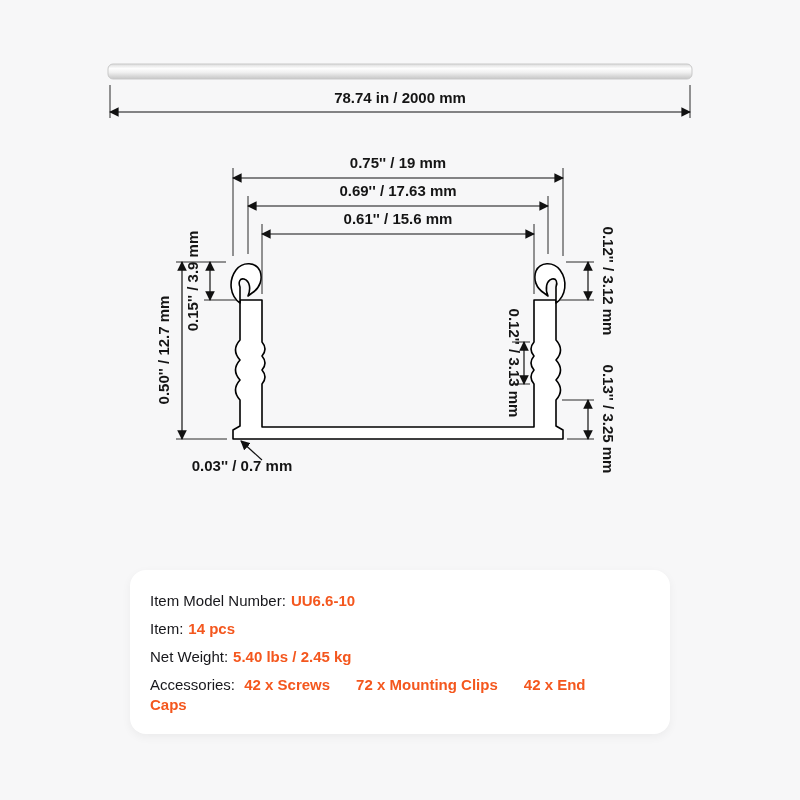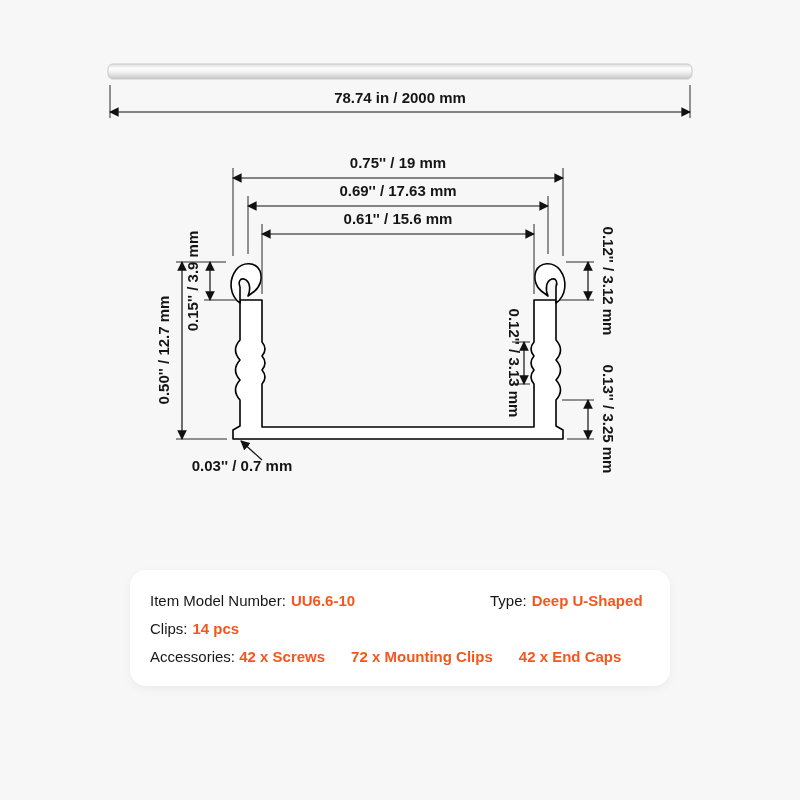--- a/index.html
+++ b/index.html
@@ -122,32 +122,34 @@
 
       <text class="dimtext" x="242" y="471" text-anchor="middle">0.03'' / 0.7 mm</text>
     </g>
   </svg>
 
   <div class="card">
     <div class="row">
       <div class="cell-left">
         <span class="lbl">Item Model Number:</span><span class="val">UU6.6-10</span>
       </div>
+    </div>
+    <div class="row">
       <div>
-        <span class="lbl">Type:</span><span class="val">Deep U-Shaped</span>
+        <span class="lbl">Item:</span><span class="val">14 pcs</span>
       </div>
     </div>
     <div class="row">
       <div>
-        <span class="lbl">Clips:</span><span class="val">14 pcs</span>
+        <span class="lbl">Net Weight:</span><span class="val">5.40 lbs / 2.45 kg</span>
       </div>
     </div>
     <div class="row">
       <div>
         <span class="lbl">Accessories:</span>
         <span class="acc-vals">
-          <span class="val gap" style="">42 x Screws</span><span class="val gap">72 x Mounting Clips</span><span class="val gap">42 x End Caps</span>
+          <span class="val gap" style="margin-left:5px;">42 x Screws</span><span class="val gap">72 x Mounting Clips</span><span class="val gap">42 x End Caps</span>
         </span>
       </div>
     </div>
   </div>
 
 </div>
 
 </body></html>

